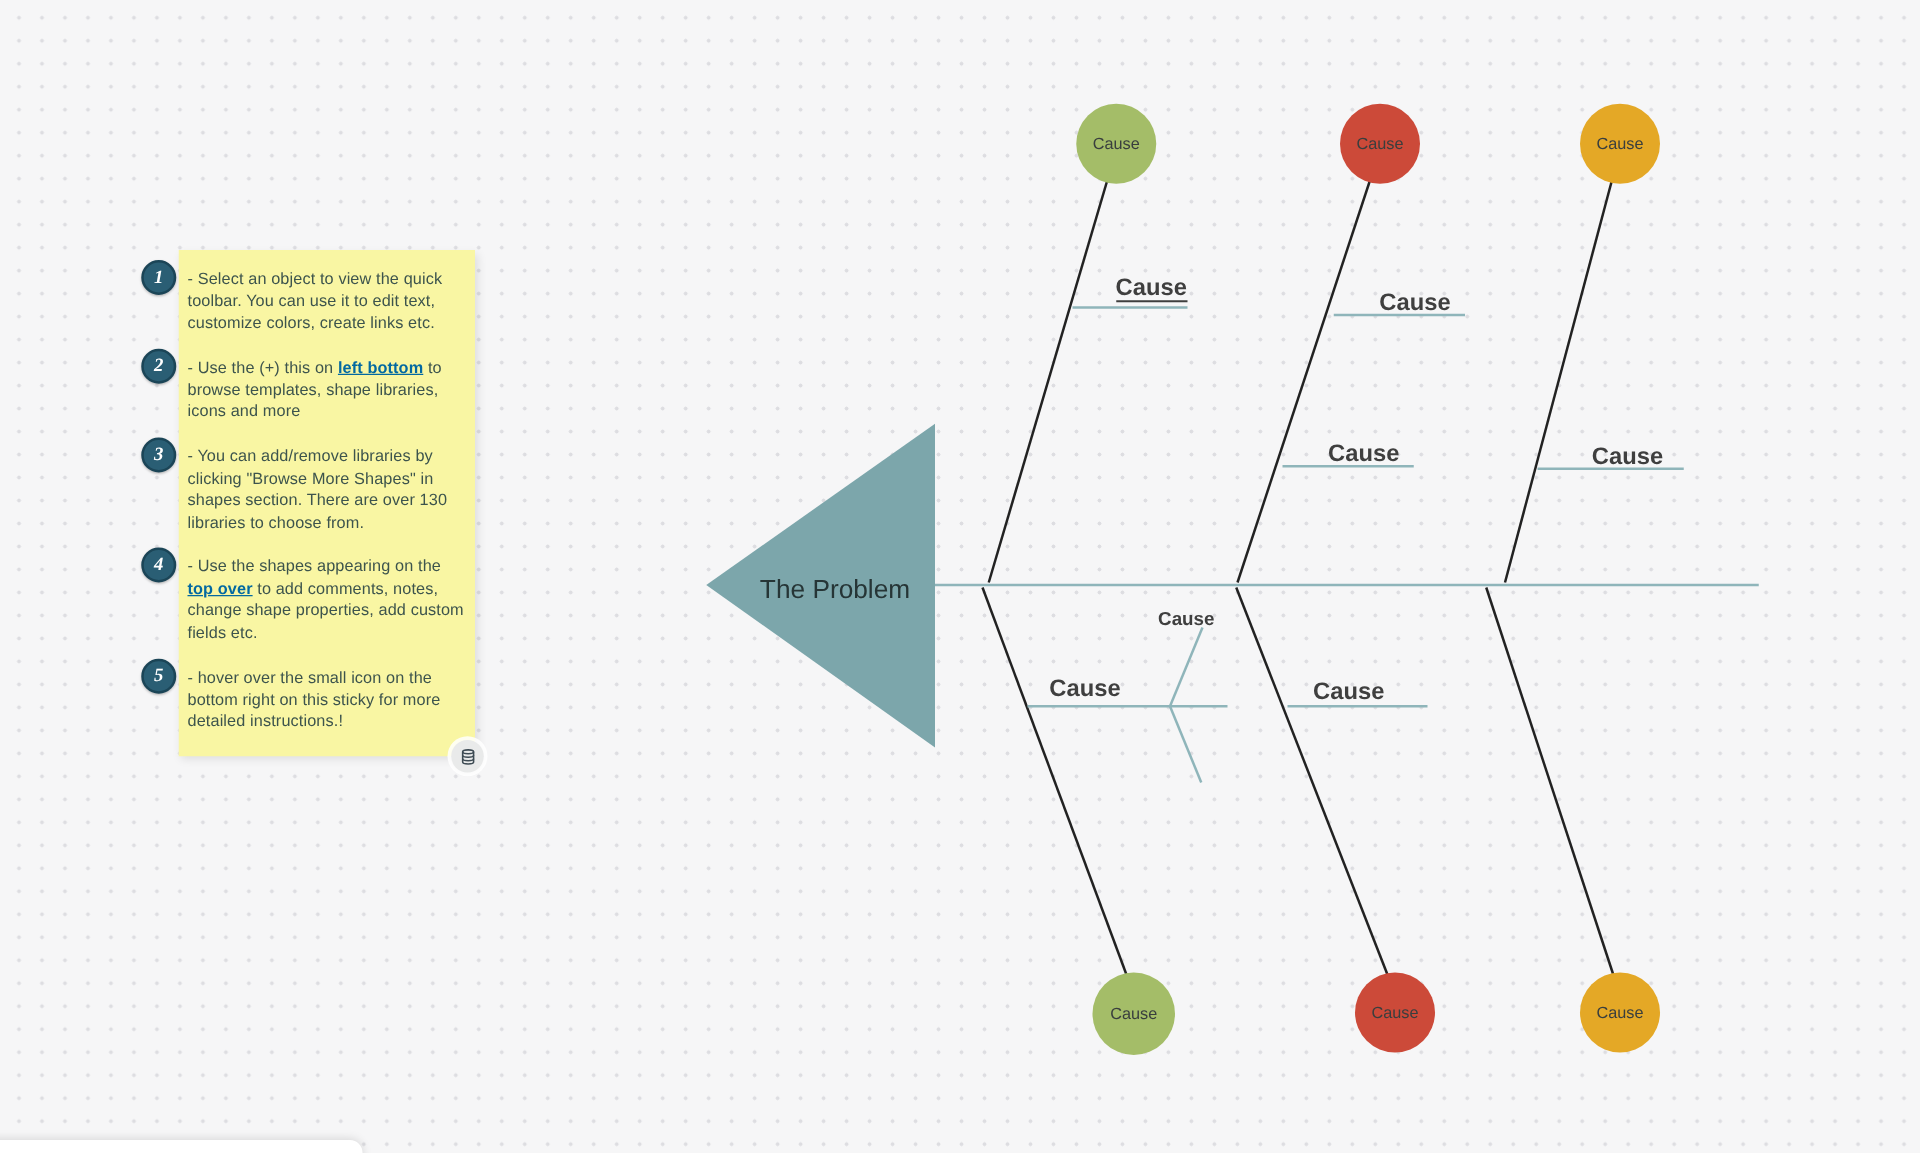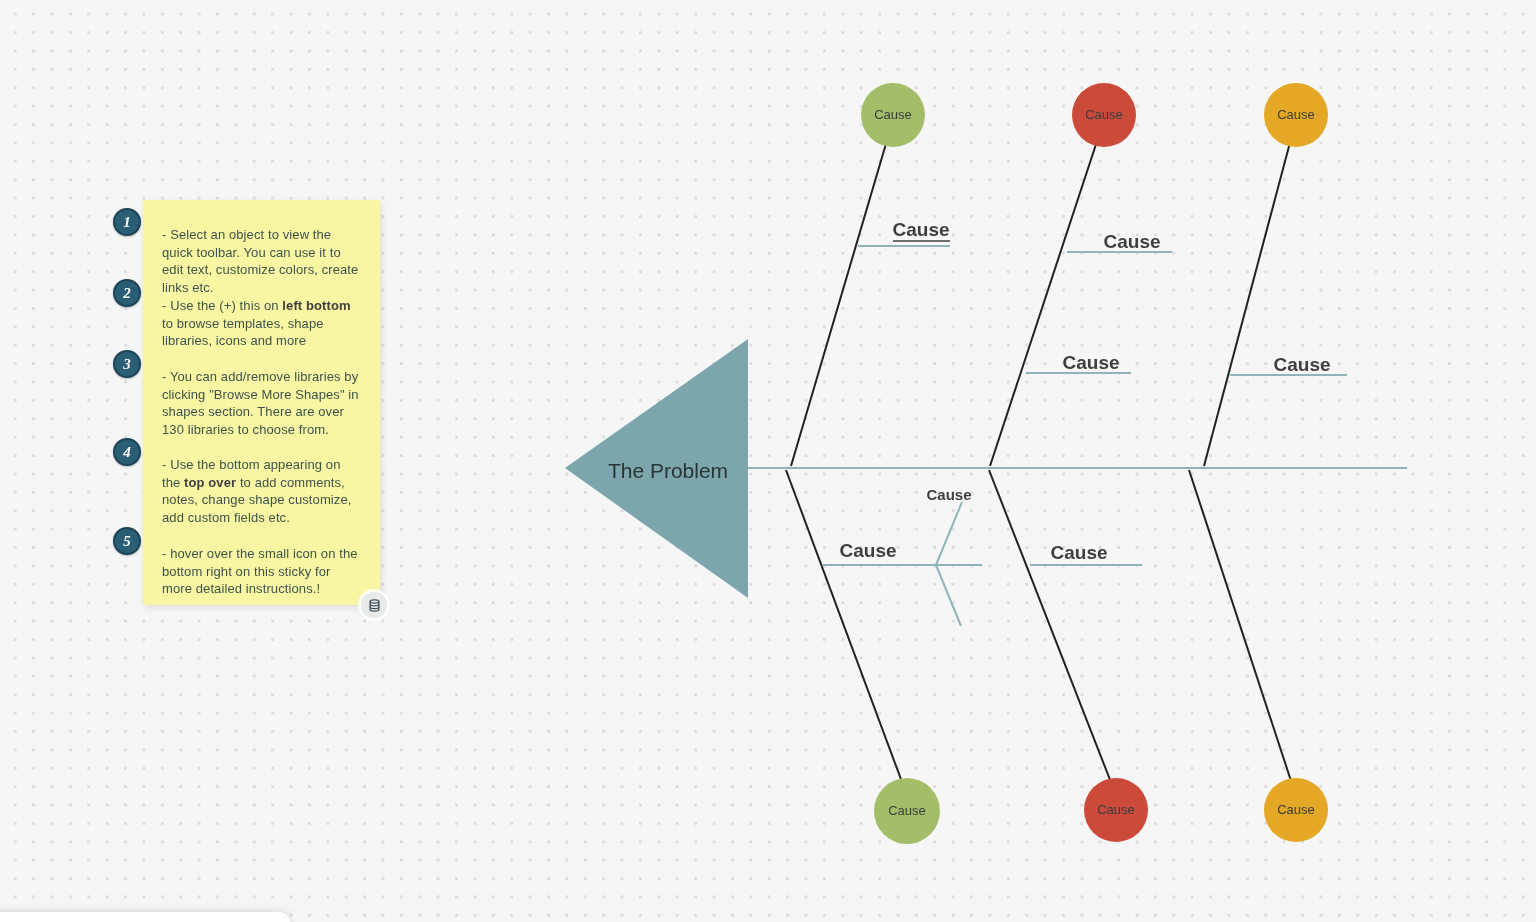--- a/index.html
+++ b/index.html
@@ -16,23 +16,23 @@
     background-position:6px 5px;
   }
   
   .sticky{
     position:absolute;left:143px;top:200px;width:237px;height:405px;
     background:#f9f6a3;
     box-shadow:2px 3px 7px rgba(0,0,0,.10);
   }
   .step{position:absolute;left:7px;width:224px;}
   .step p{
-    margin:12px;font-size:13px;line-height:17.5px;color:#3d544d;letter-spacing:.1px;
+    margin:0;font-size:13px;line-height:17.5px;color:#3d544d;letter-spacing:.1px;
   }
-  .step p b{font-weight:700;color:#404040;}
+  .step p b{font-weight:700;color:#0369a1;text-decoration:underline;}
   .step-badge{
     position:absolute;left:-37px;top:-6px;width:28px;height:28px;border-radius:50%;
     background:#2a5e74;border:2px solid #1b4557;box-sizing:border-box;
     display:flex;align-items:center;justify-content:center;
     color:#ffffff;font:italic 700 15px "Liberation Serif",serif;
     box-shadow:0 1px 2px rgba(0,0,0,.25);
   }
   .sticky-corner-icon{
     position:absolute;left:218px;top:392px;width:26px;height:26px;border-radius:50%;
     background:#e9eaea;box-shadow:0 0 0 3px rgba(255,255,255,.85), 0 1px 3px rgba(0,0,0,.12);
@@ -125,21 +125,21 @@
       <div class="step-badge">
         <span>3</span>
       </div>
       <p><span>- You can add/remove libraries by clicking "Browse More Shapes" in shapes section. There are over 130 libraries to choose from.</span><b></b><span></span></p>
     </div>
 
     <div class="step" style="top:244px">
       <div class="step-badge">
         <span>4</span>
       </div>
-      <p><span>- Use the bottom appearing on the </span><b>top over</b><span> to add comments, notes, change shape customize, add custom fields etc.</span></p>
+      <p><span>- Use the shapes appearing on the </span><b>top over</b><span> to add comments, notes, change shape properties, add custom fields etc.</span></p>
     </div>
 
     <div class="step" style="top:333px">
       <div class="step-badge">
         <span>5</span>
       </div>
       <p><span>- hover over the small icon on the bottom right on this sticky for more detailed instructions.!</span><b></b><span></span></p>
     </div>
 
     <div class="sticky-corner-icon">

